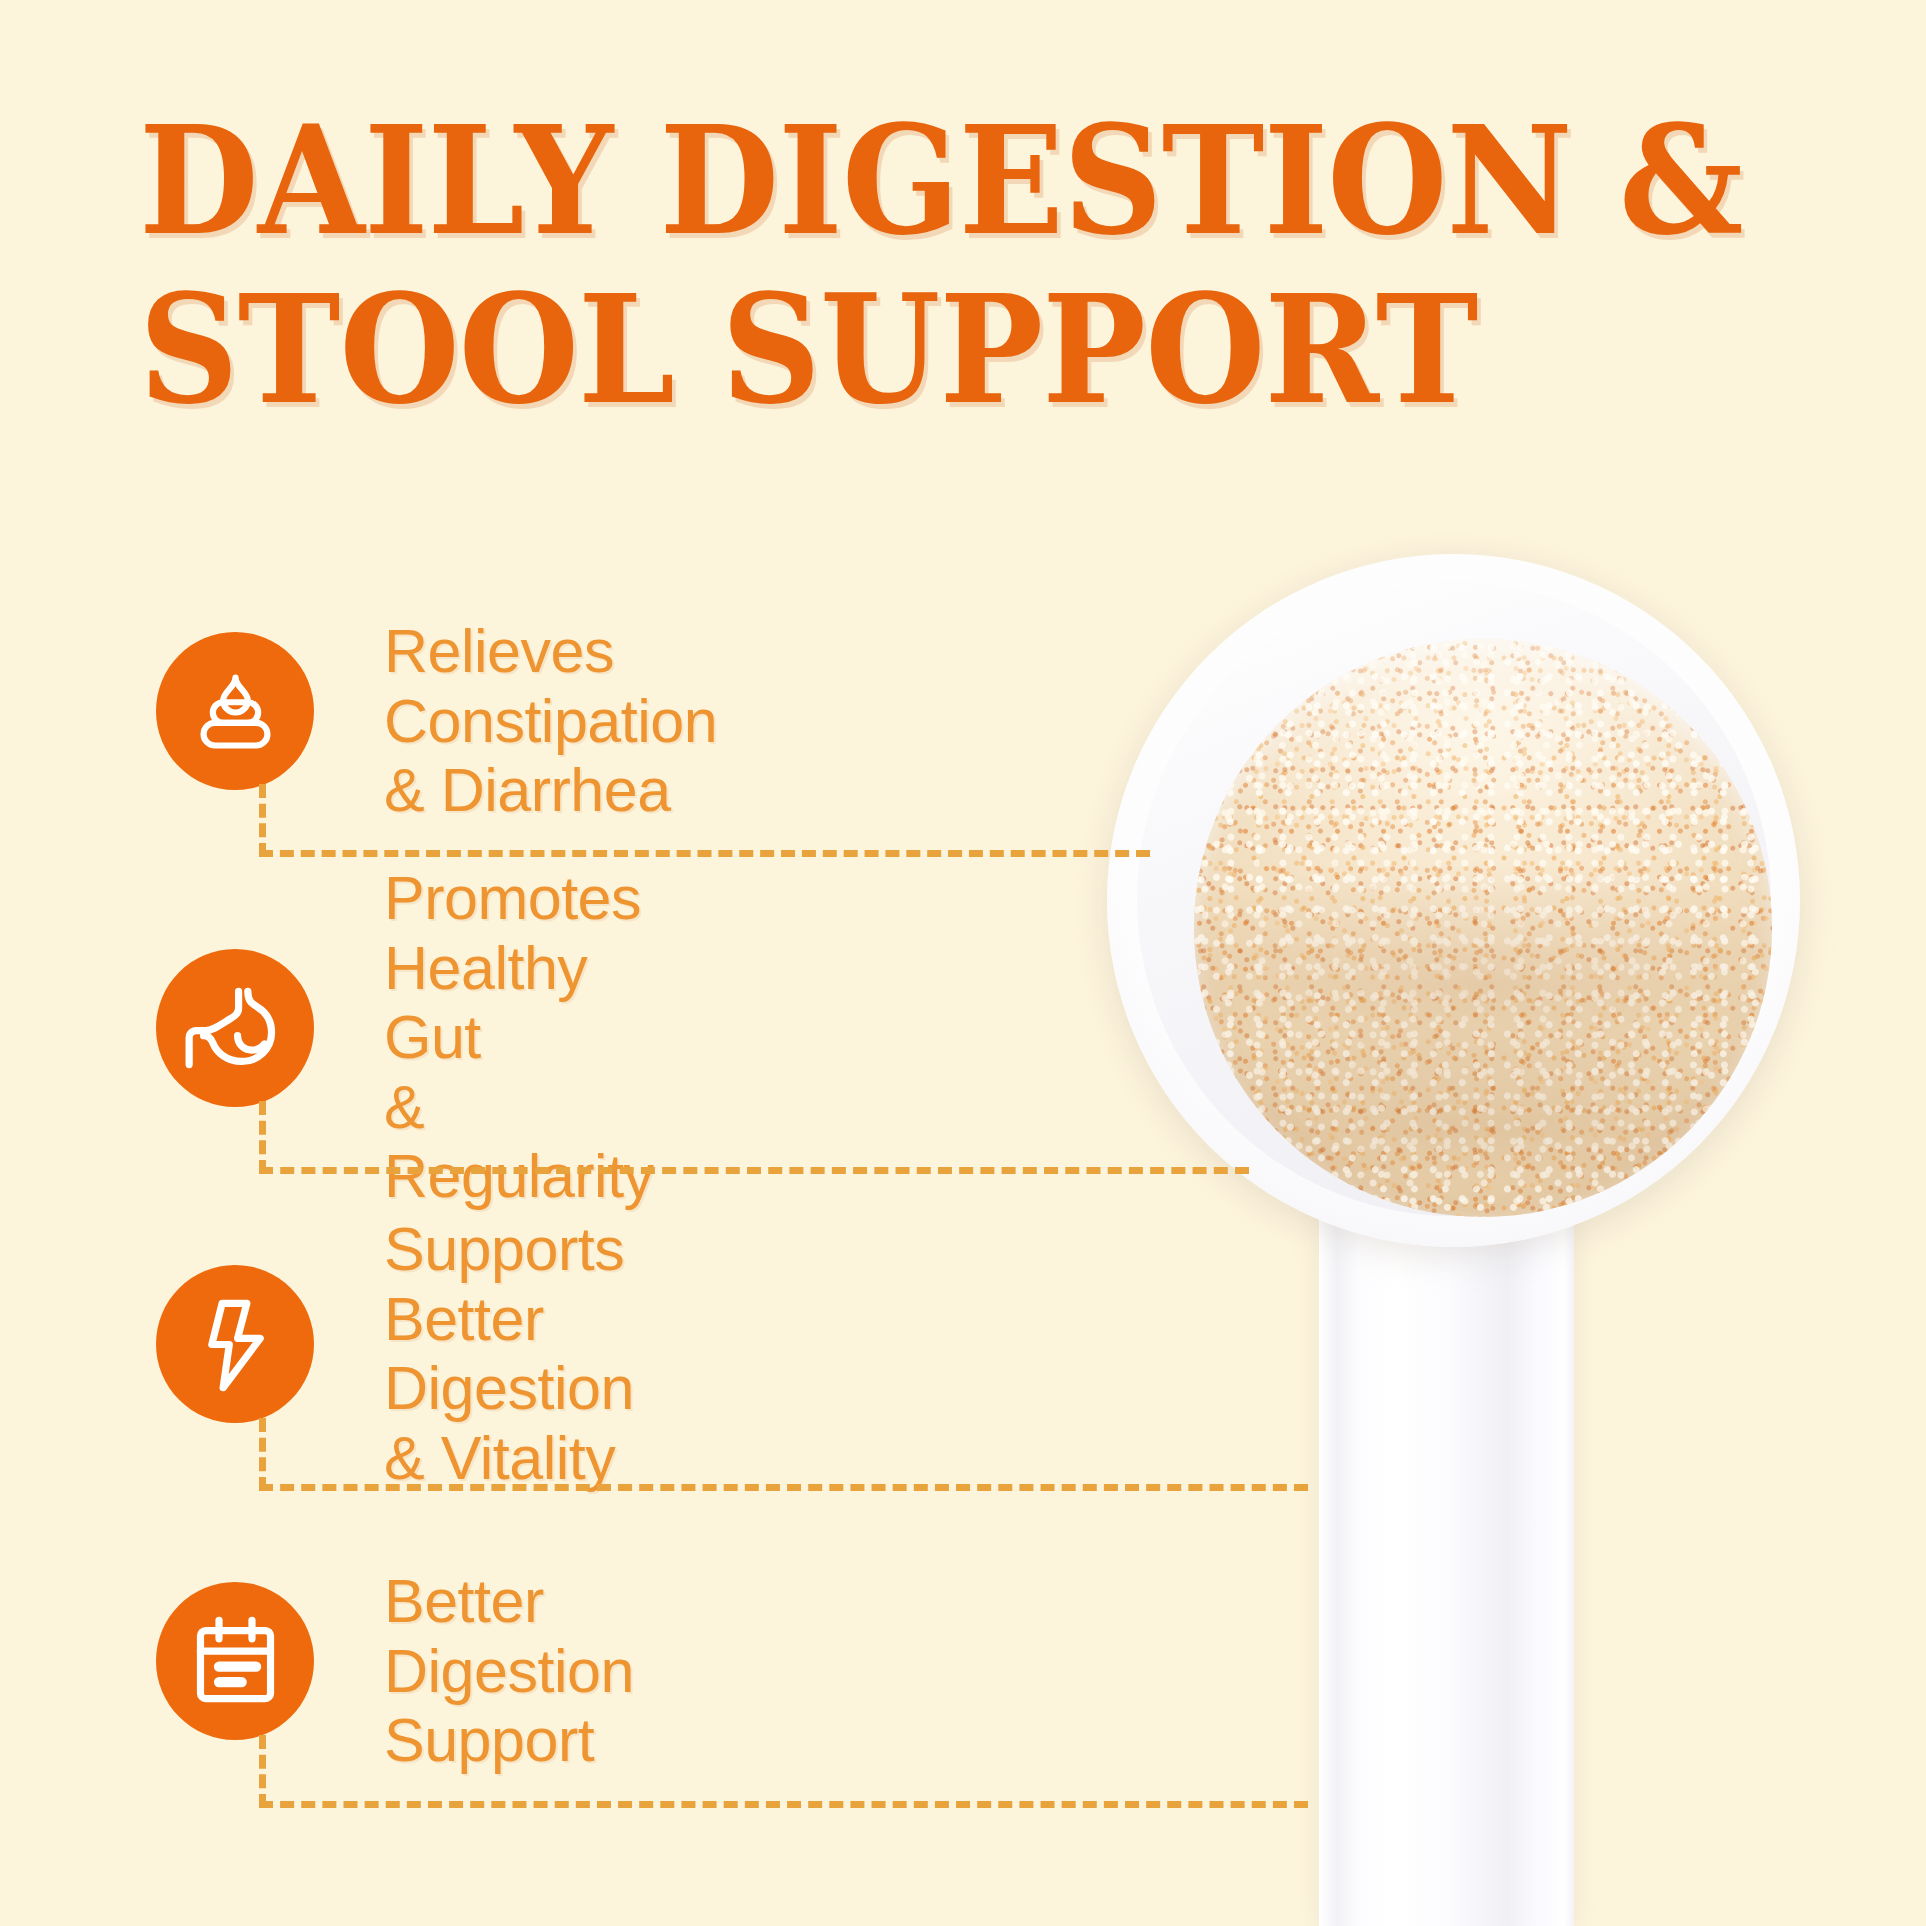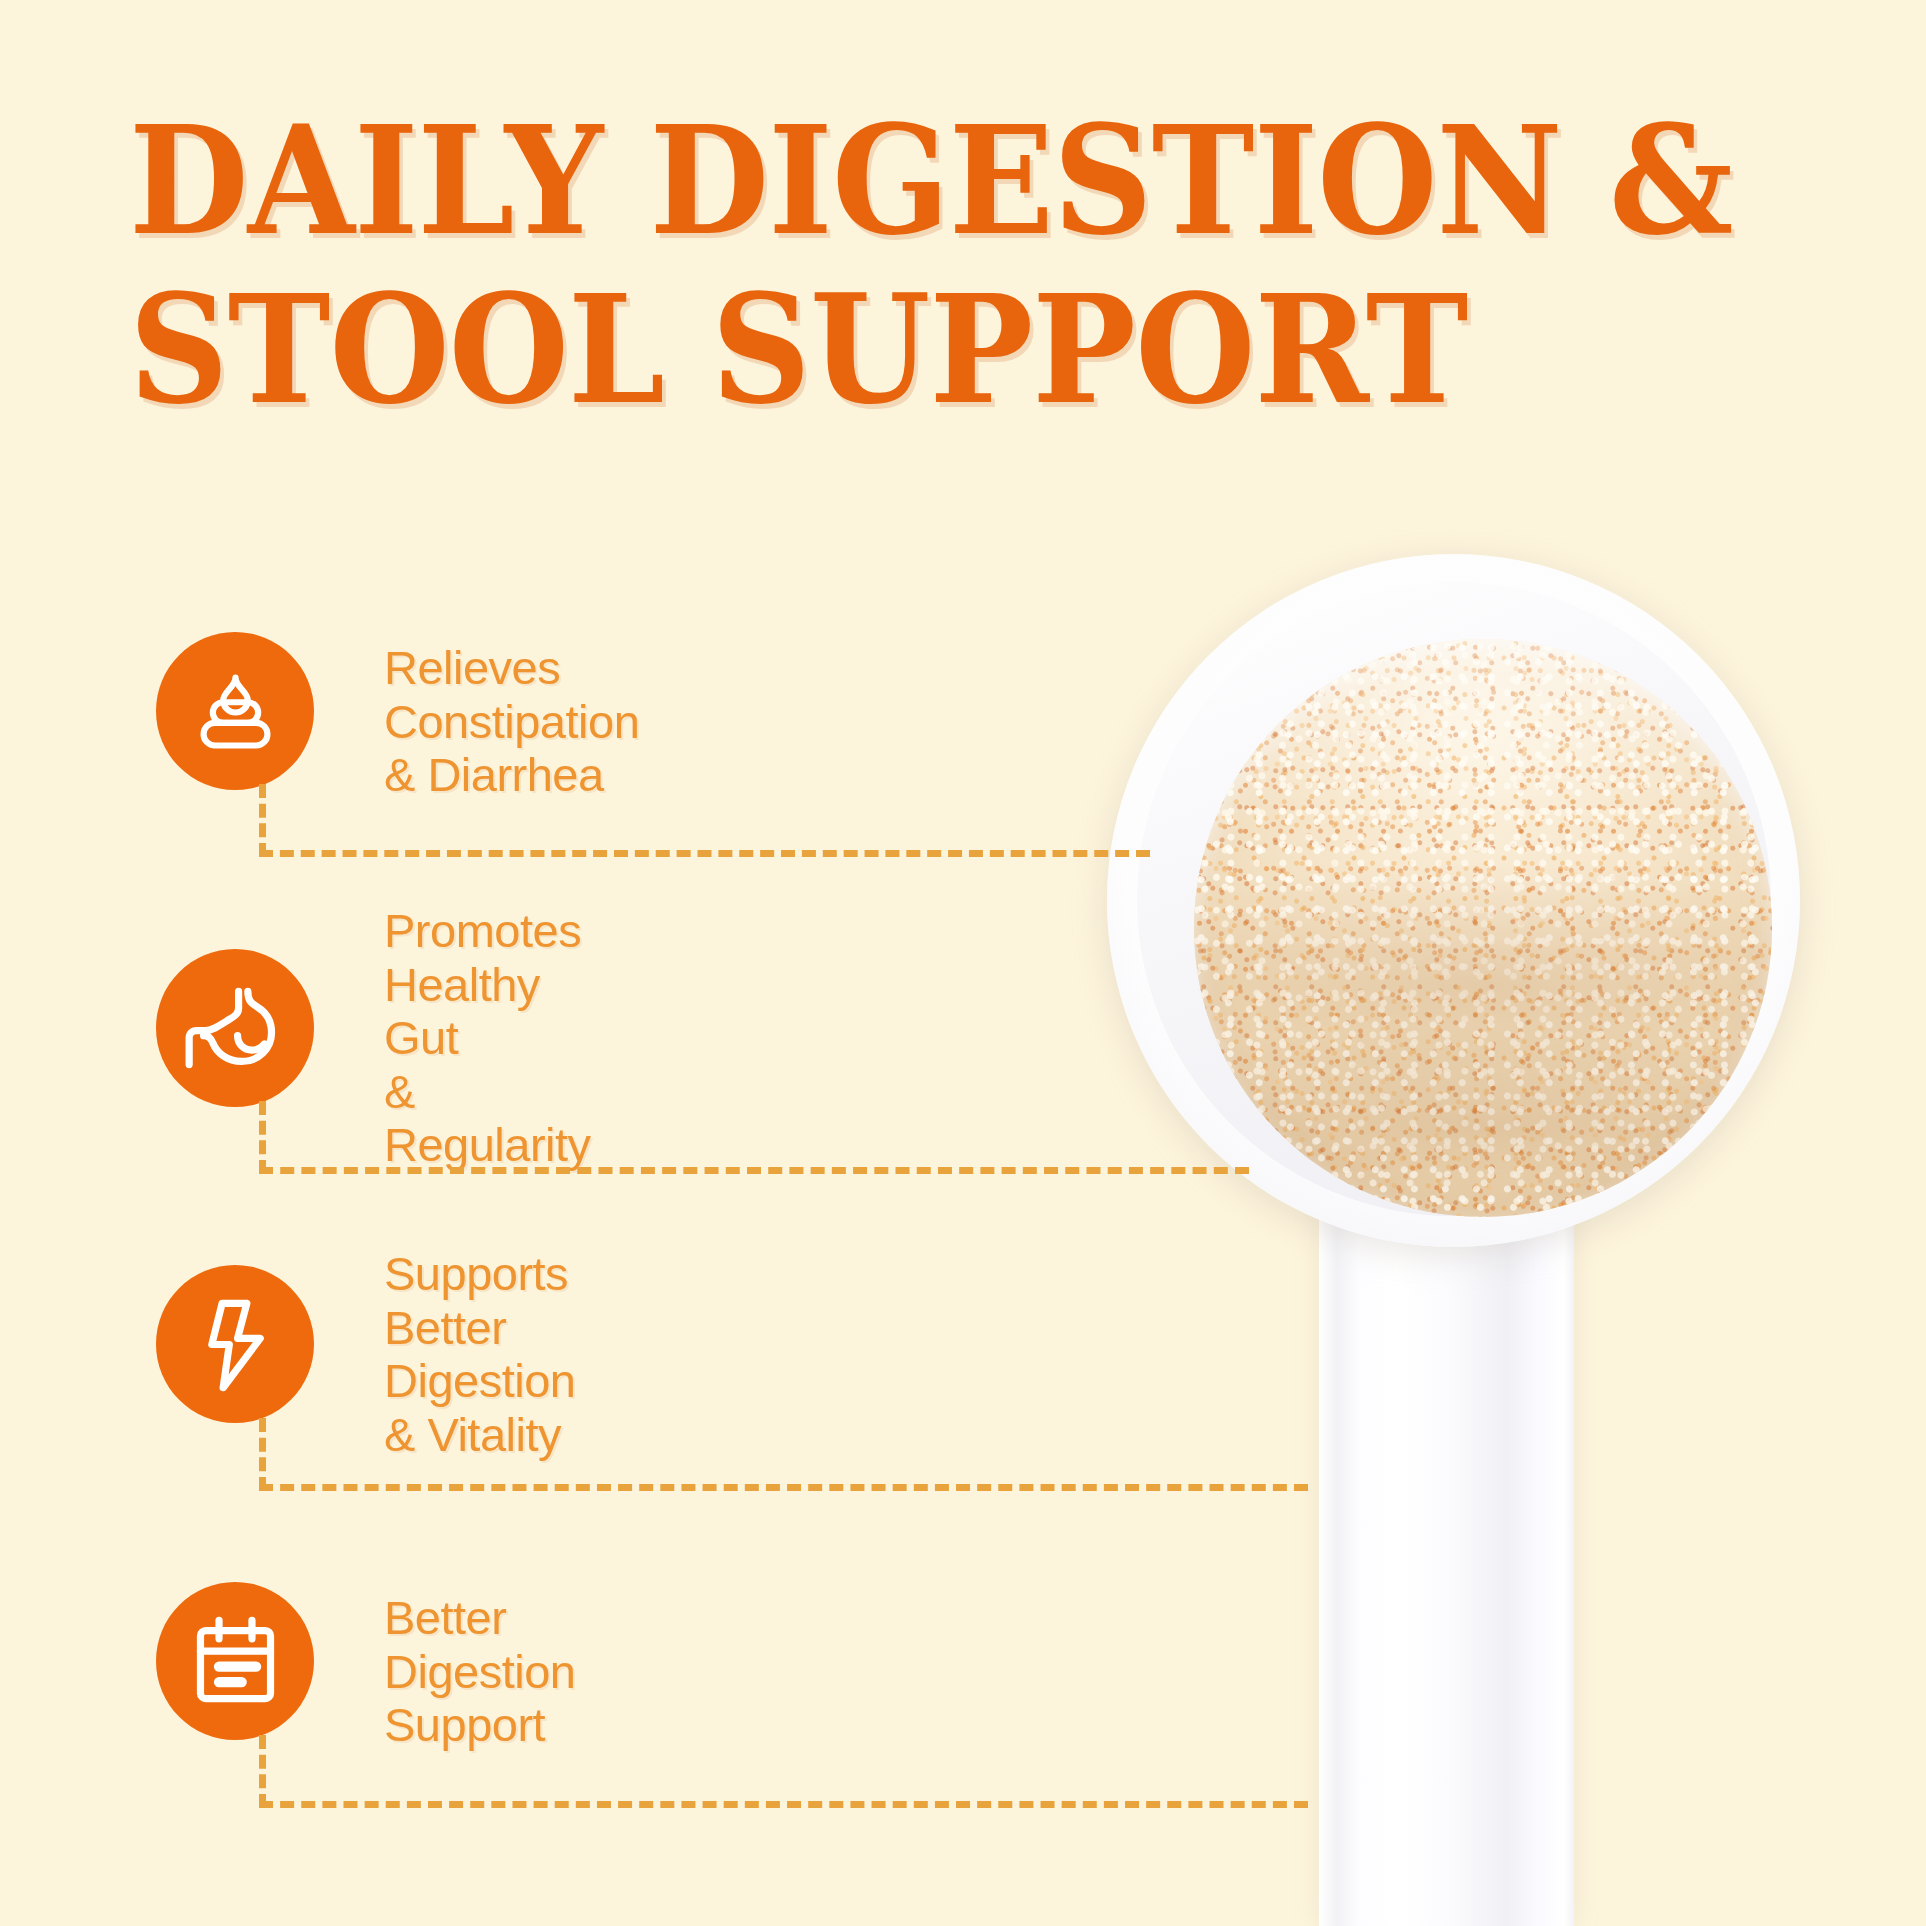--- a/index.html
+++ b/index.html
@@ -12,21 +12,21 @@
     width: 1927px;
     height: 1927px;
     background: #FDF4DC;
     overflow: hidden;
     font-family: "Liberation Sans", sans-serif;
   }
 
   
   #title-block {
     position: absolute;
-    left: 129px;
+    left: 139px;
     top: 107px;
     width: 1663px;
   }
   .title-line {
     color: #E8650D;
     font-family: "DejaVu Serif", serif;
     font-weight: bold;
     font-size: 150px;
     line-height: 0.98;
     letter-spacing: -1px;
@@ -69,21 +69,21 @@
     justify-content: center;
   }
   .feature-badge svg { display: block; }
 
   .feature-label {
     position: absolute;
     left: 228px;
     top: 50%;
     transform: translateY(-50%);
     color: #EE9430;
-    font-size: 47px;
+    font-size: 61px;
     font-weight: 500;
     line-height: 1.14;
     white-space: pre-line;
     letter-spacing: -0.5px;
     text-shadow: 2px 2px 0 rgba(214, 160, 100, 0.18);
   }
 
   
   .connector {
     position: absolute;

